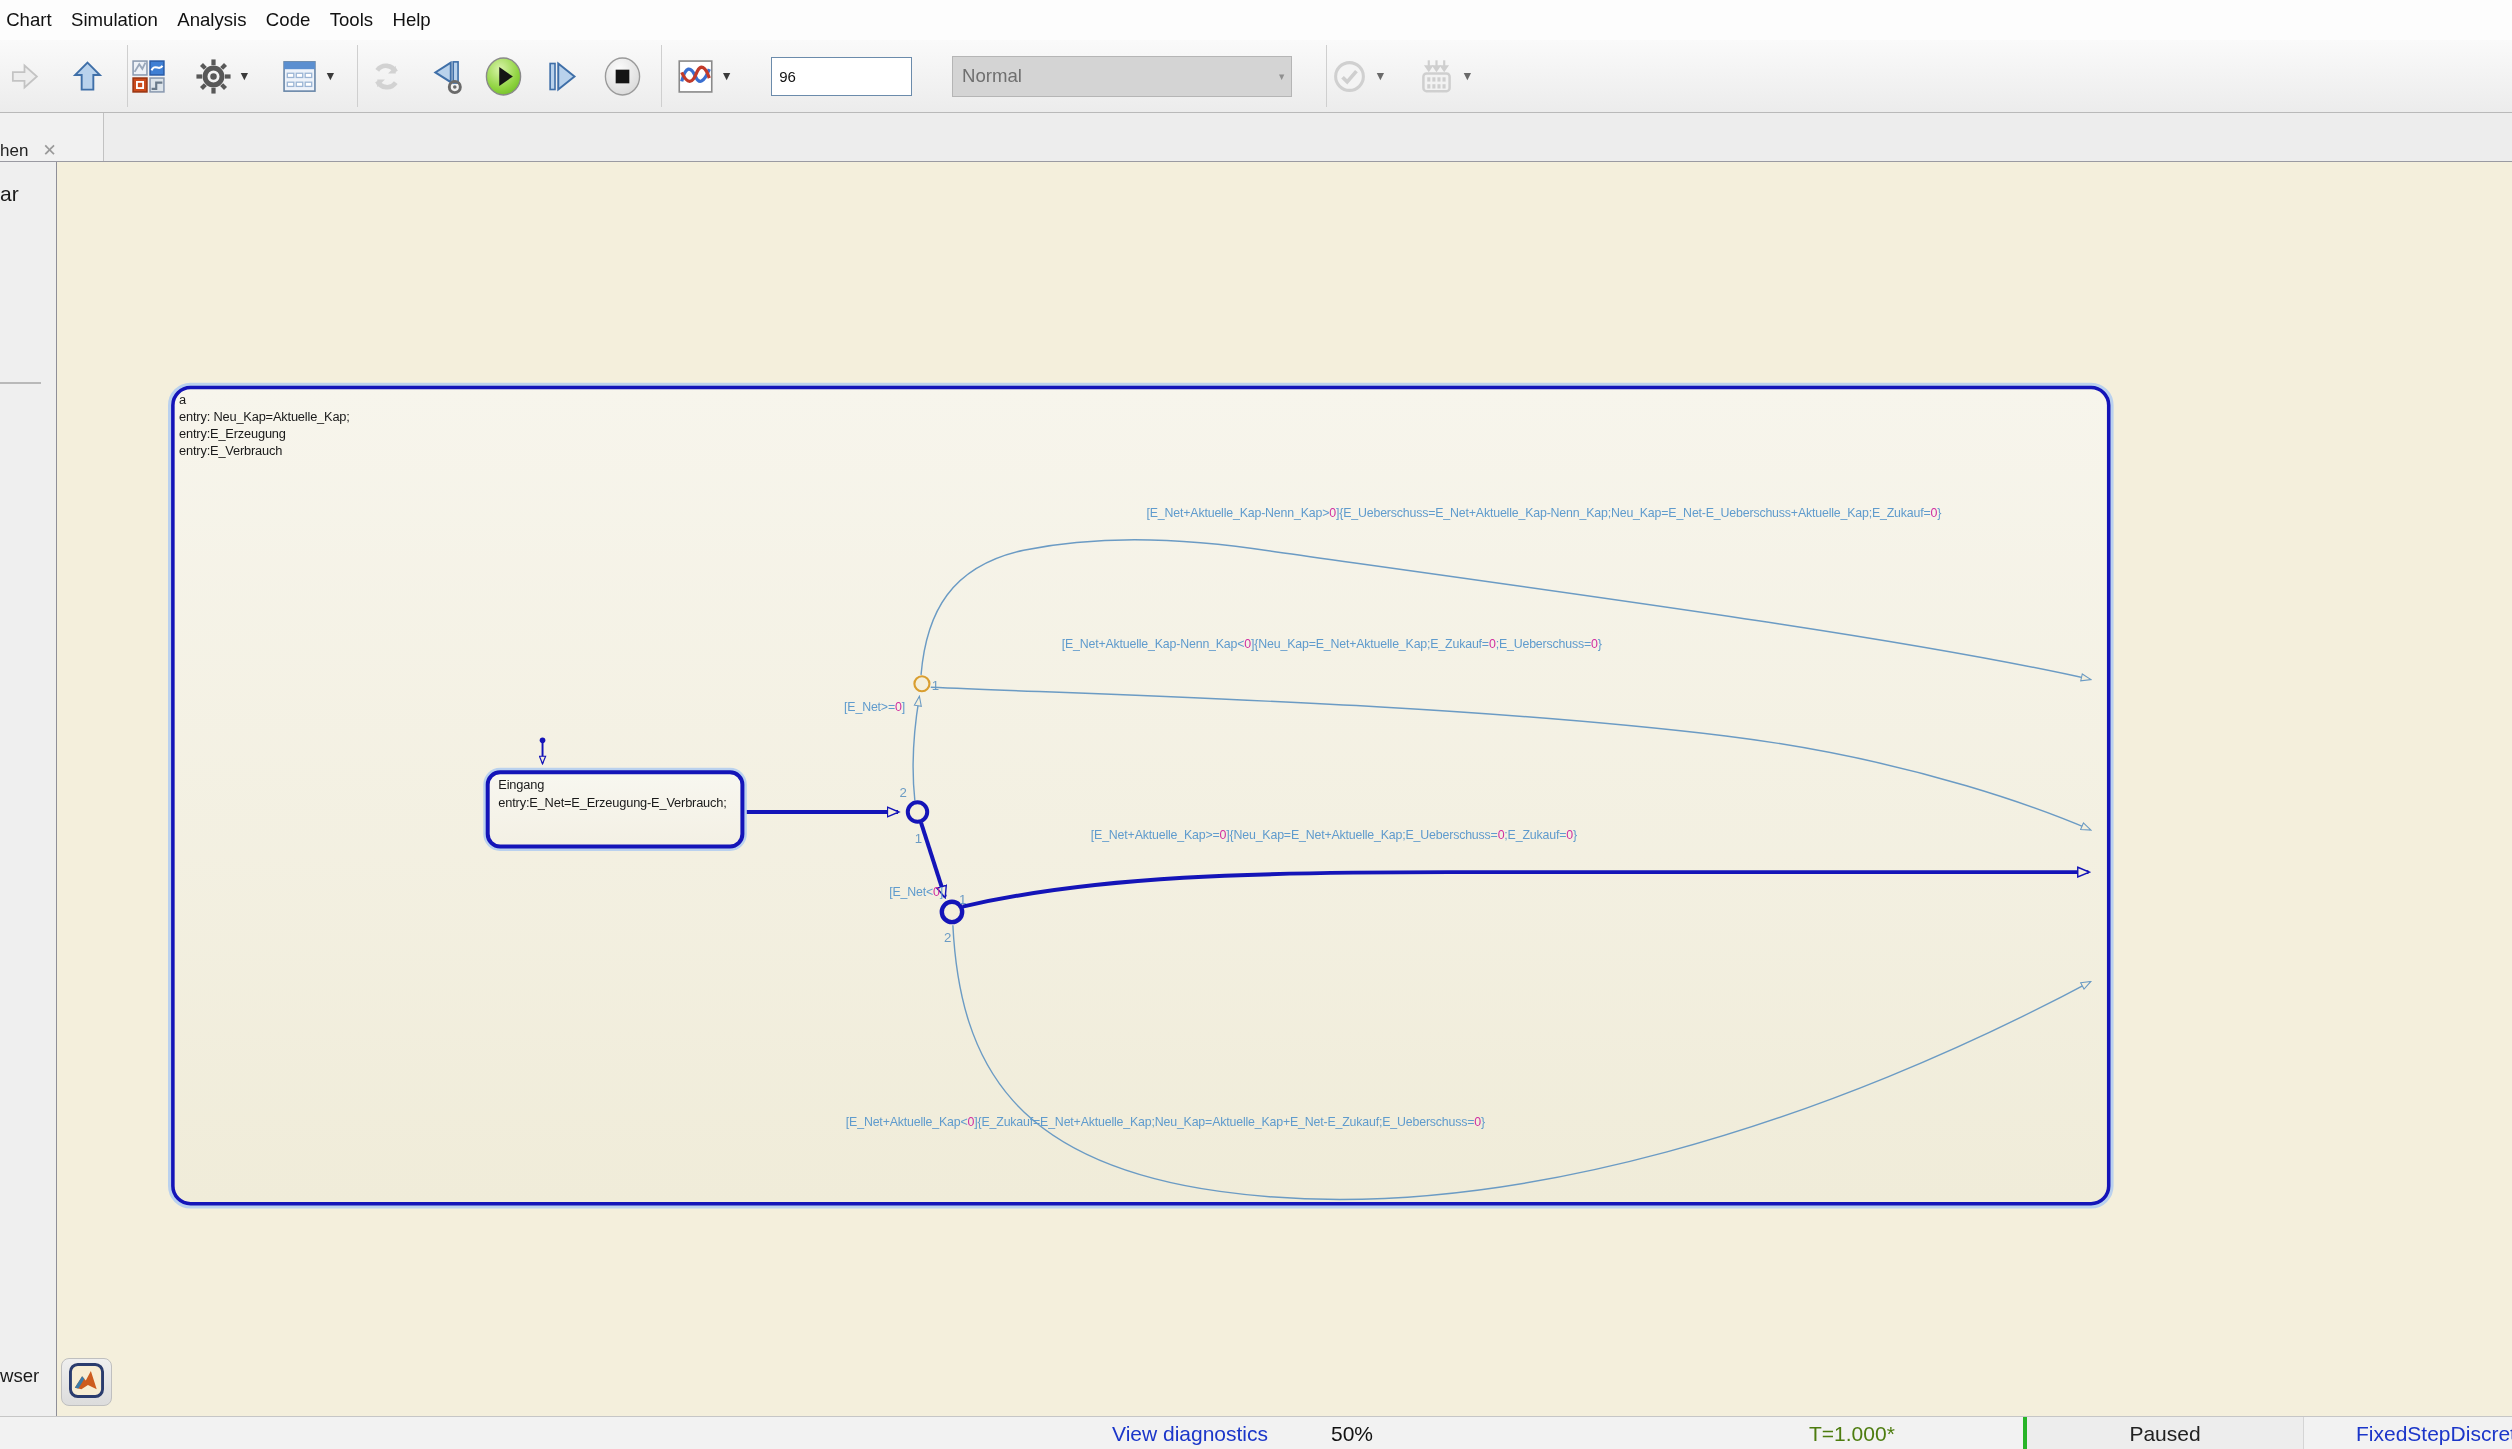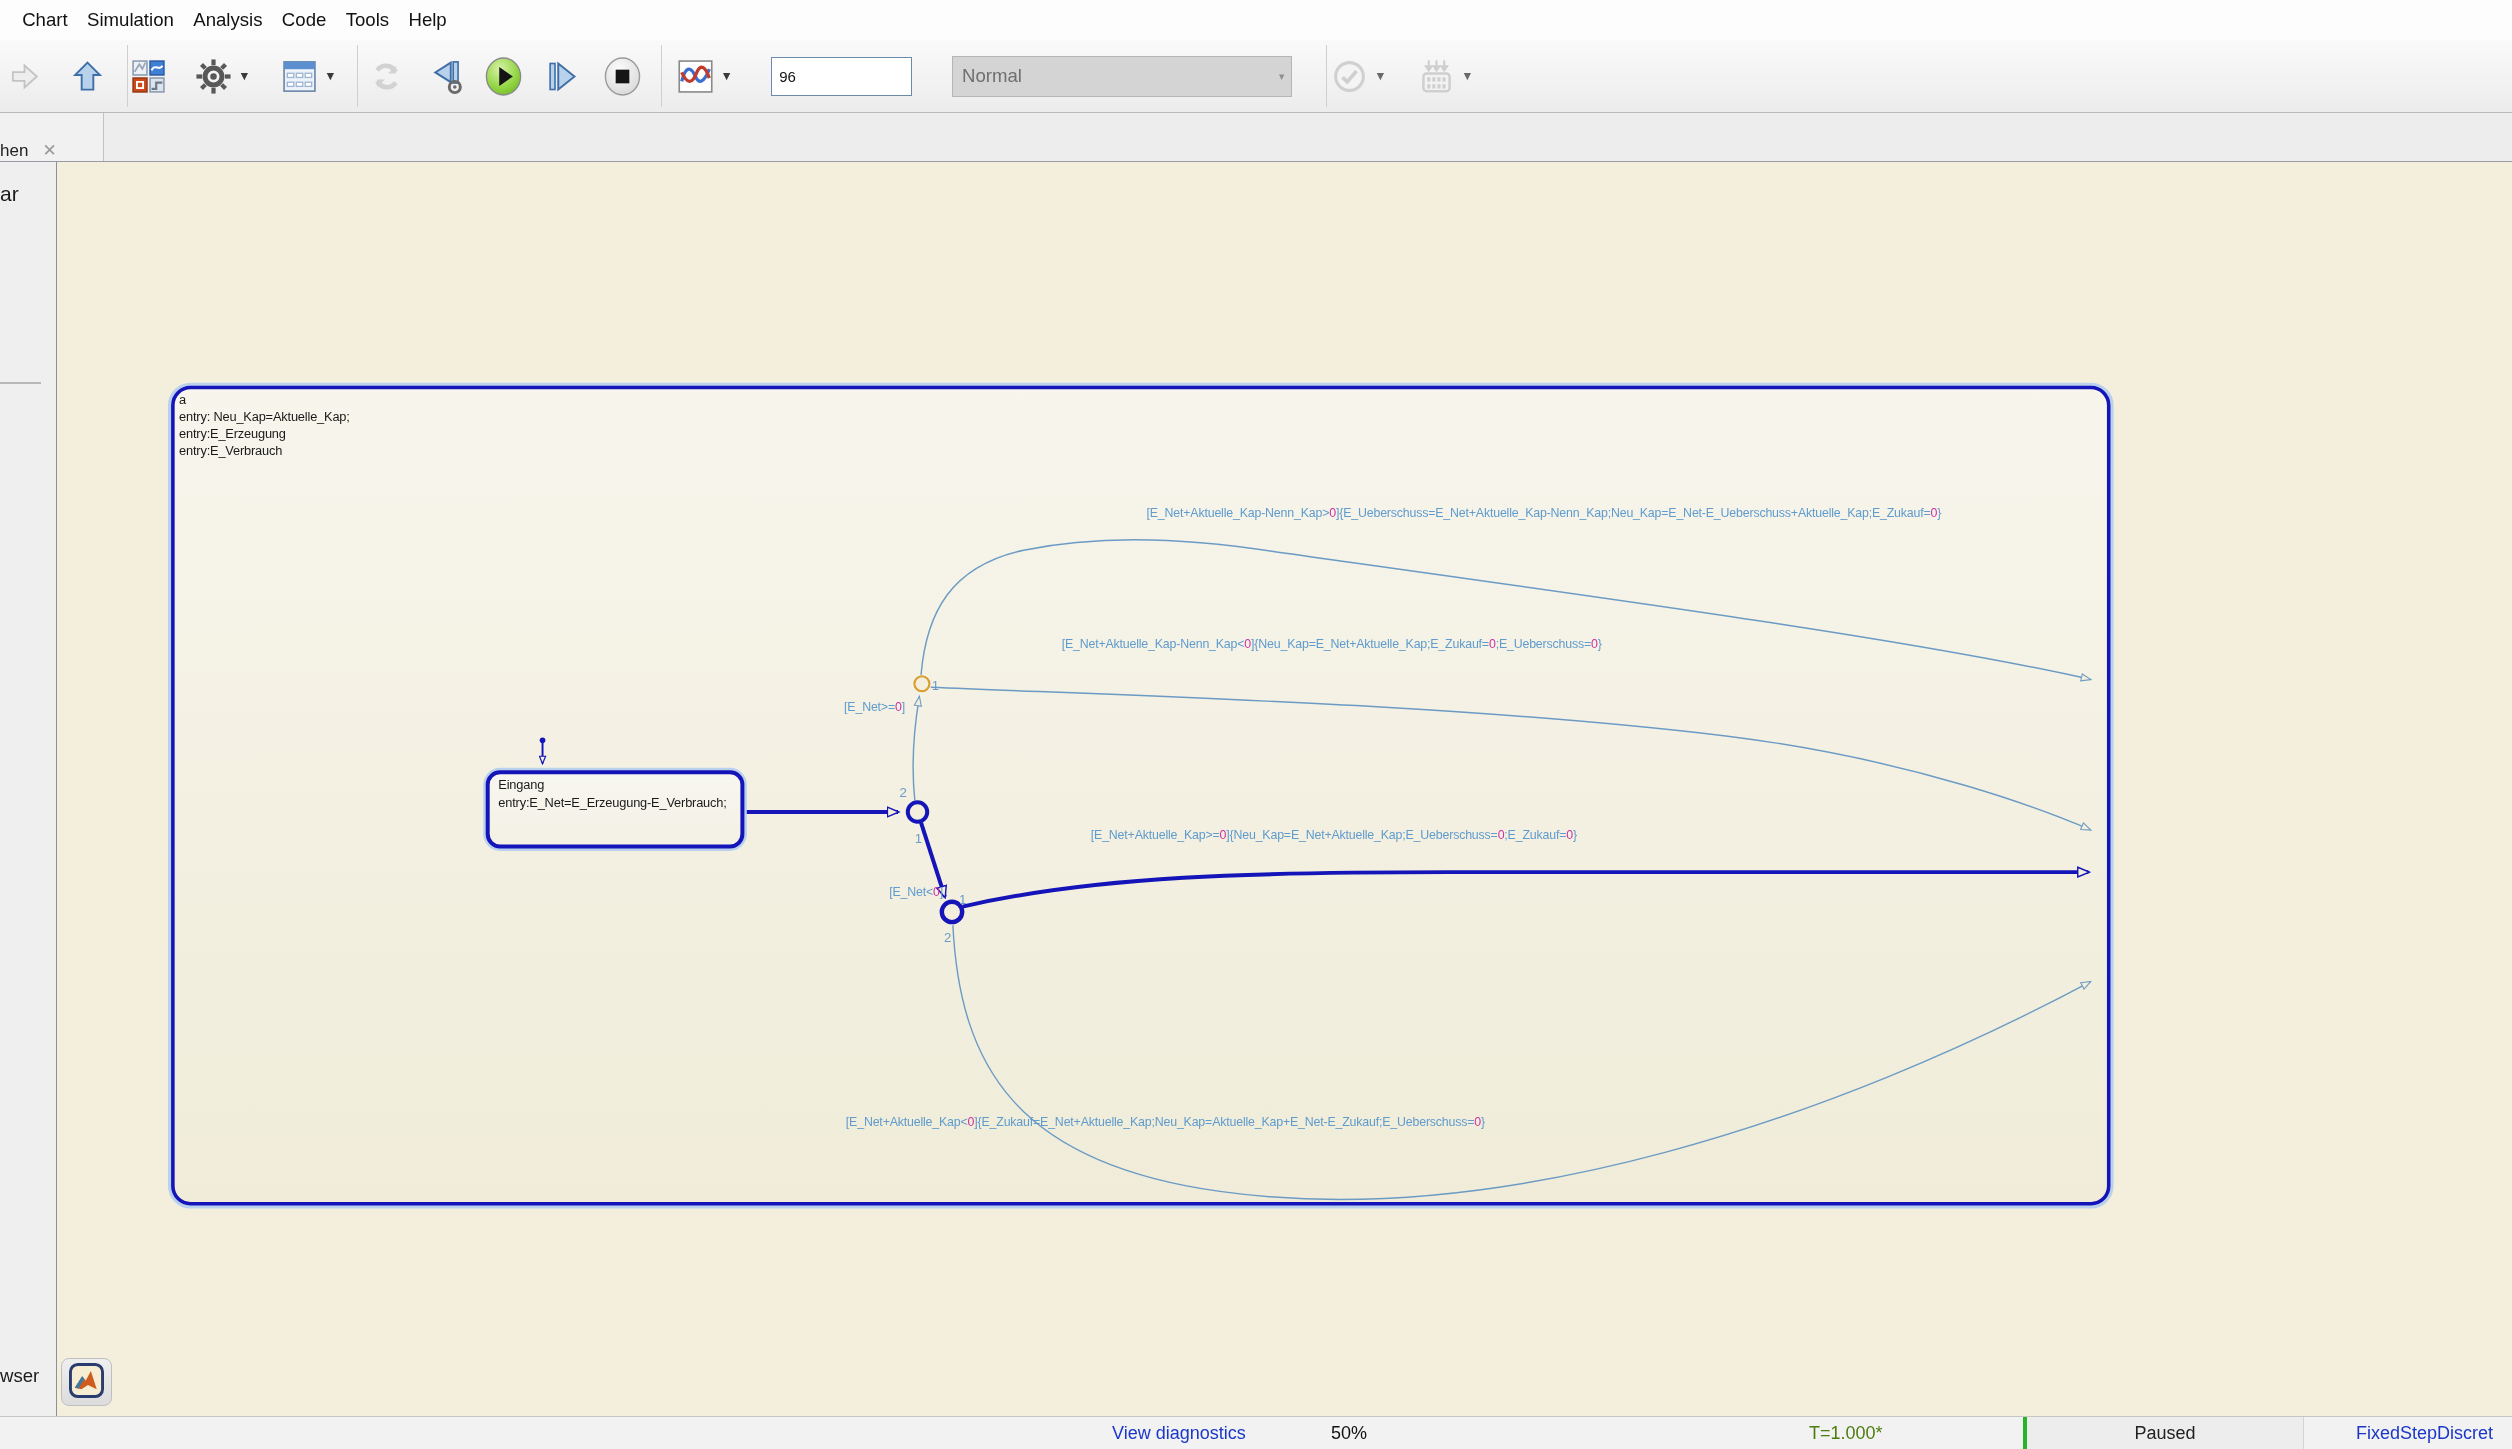--- a/index.html
+++ b/index.html
@@ -1,21 +1,21 @@
 <!DOCTYPE html>
 <html style="font-size:14px"><head>
 <meta charset="utf-8">
 <style>
   html,body{margin:0;padding:0;background:#dddddd;}
   *{box-sizing:border-box;}
   .app{position:relative;width:2512px;height:1449px;background:#f4efdc;
        font-family:"Liberation Sans",sans-serif;overflow:hidden;}
 
   
-  .menubar{height:40px;background:#fdfdfd;display:flex;align-items:center;padding-left:16px;}
+  .menubar{height:40px;background:#fdfdfd;display:flex;align-items:center;padding-left:0;}
   .menu-item{font-size:18.6px;color:#111;padding:0 9.7px;cursor:default;}
   .menu-item:first-child{margin-left:-3.5px;}
 
   
   .toolbar{height:73px;background:linear-gradient(#fafafa,#ececec);
            border-bottom:0.9px solid #b9b9b9;display:flex;align-items:center;}
   .tbtn{width:41px;height:46px;border:none;background:transparent;display:flex;
         align-items:center;justify-content:center;padding:0;}
   .tbtn svg{display:block;}
   .sep{width:0.9px;height:62px;background:#cfcfcf;}
@@ -53,21 +53,21 @@
   .jnum{font-family:"Liberation Sans",sans-serif;font-size:15px;fill:#6b9bc4;}
 
   
   .matlab-badge{position:absolute;left:4.4px;top:1196px;width:51px;height:48px;
                 border:0.9px solid #bfbfbf;border-radius:8px;
                 background:linear-gradient(#efefef,#dcdcdc);
                 display:flex;align-items:center;justify-content:center;}
 
   
   .statusbar{position:relative;height:34px;background:#f2f2f2;border-top:0.9px solid #c6c6c6;
-             font-size:18px;}
+             font-size:21px;}
   .sb-item{position:absolute;top:0;height:33px;line-height:33px;white-space:nowrap;}
   .sb-diagnostics{left:1112px;color:#1b36c9;}
   .sb-zoom{left:1331px;color:#111;}
   .sb-time{left:1809px;color:#4d7c0f;}
   .sb-paused{left:2023px;width:281px;background:#ededed;border-left:4.4px solid #28b428;
              border-right:0.9px solid #d5d5d5;text-align:center;color:#222;}
   .sb-solver{left:2356px;color:#1b36c9;}
 </style>
 </head>
 <body>

